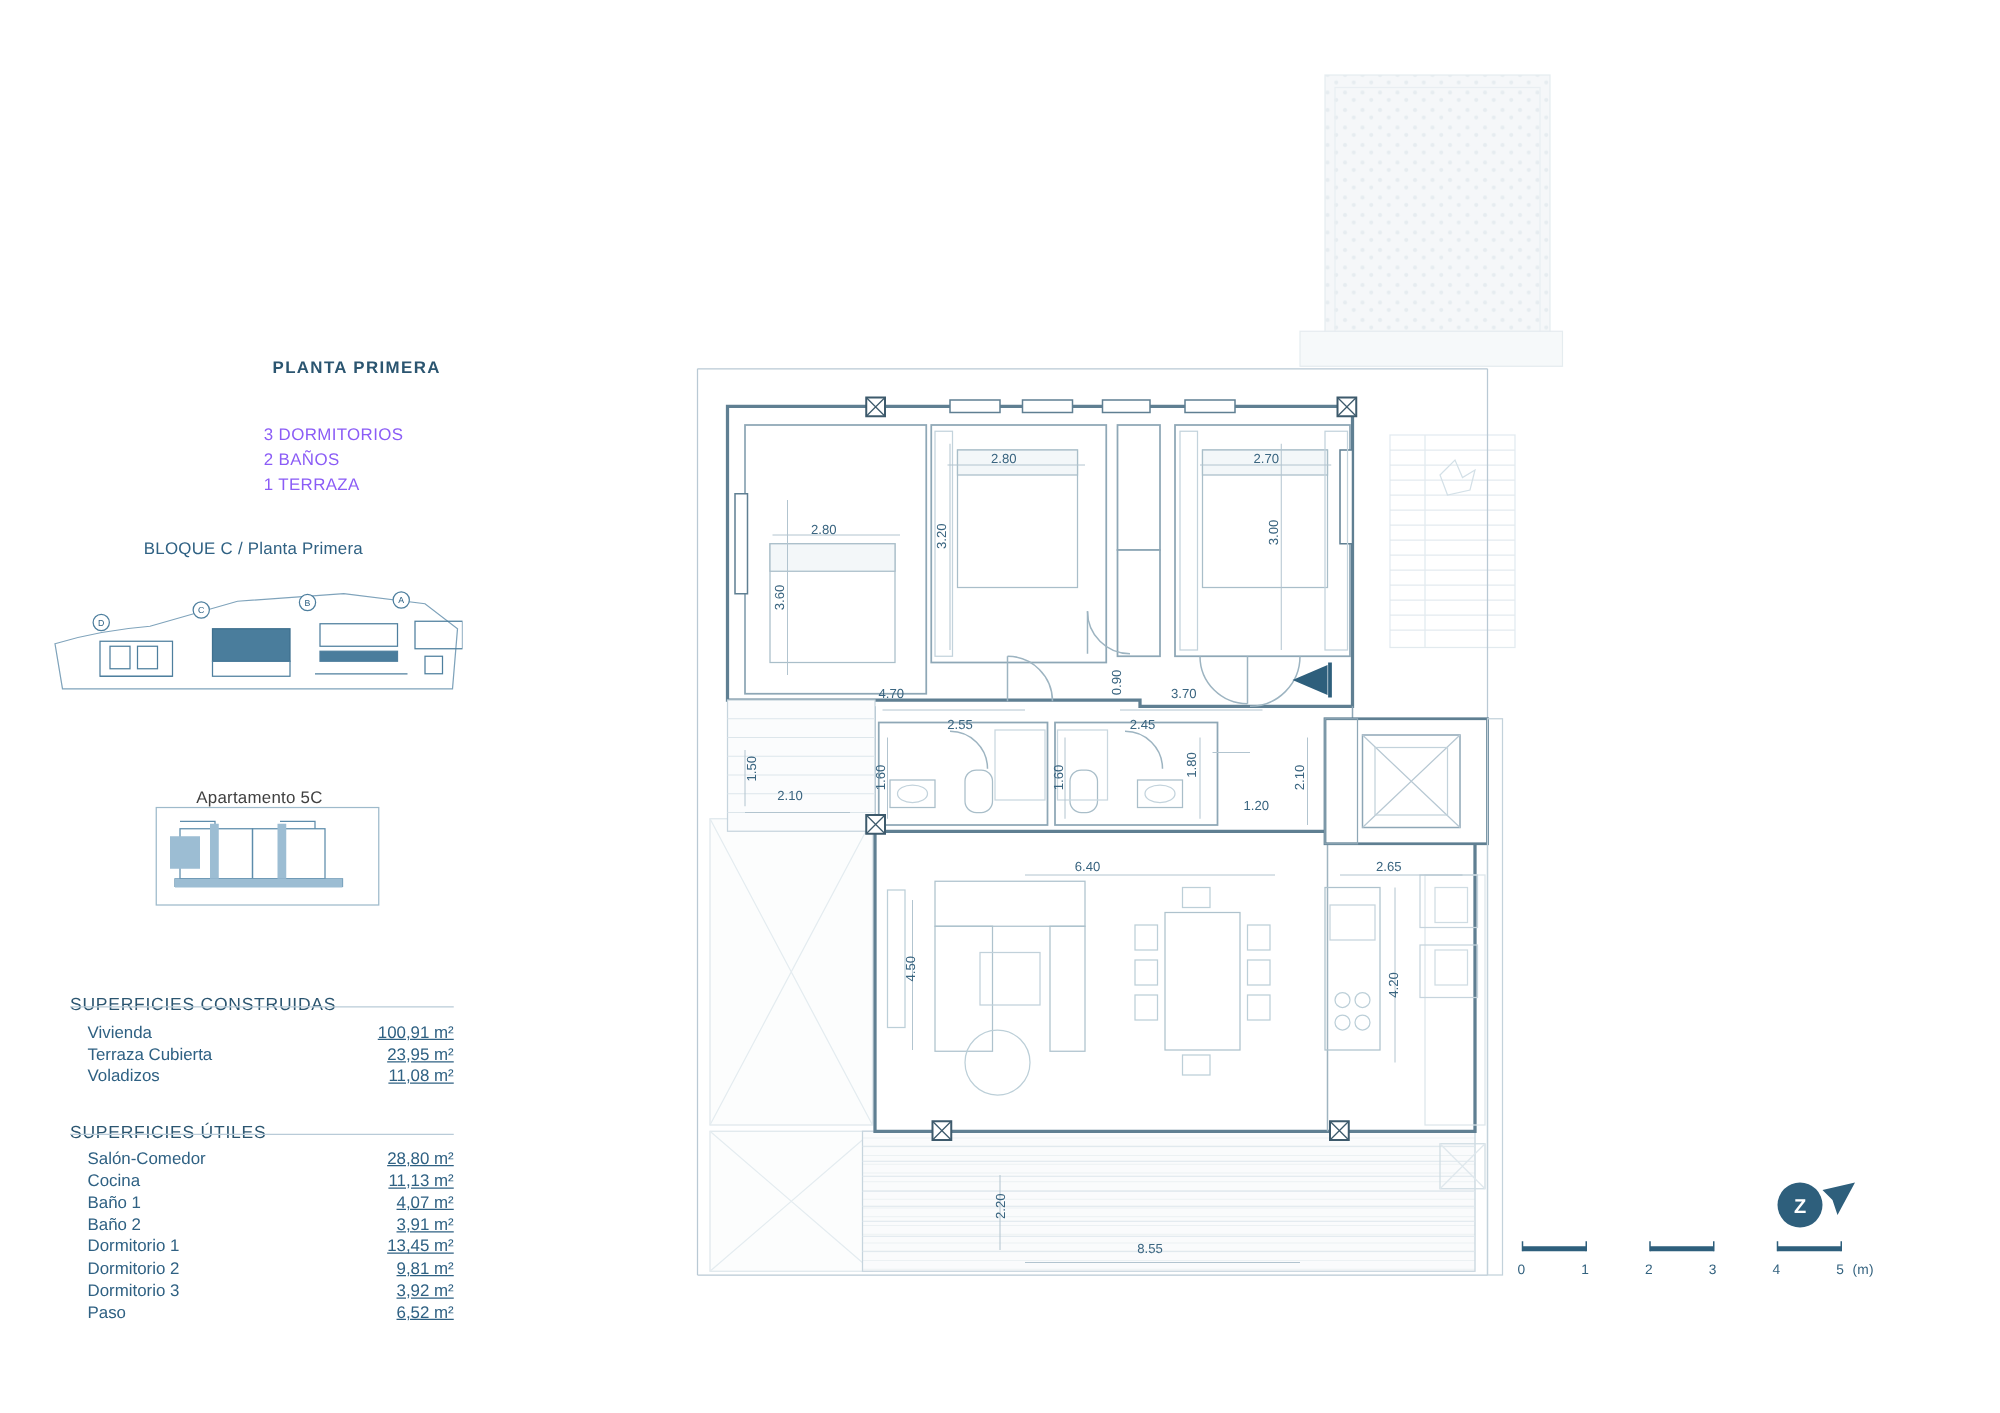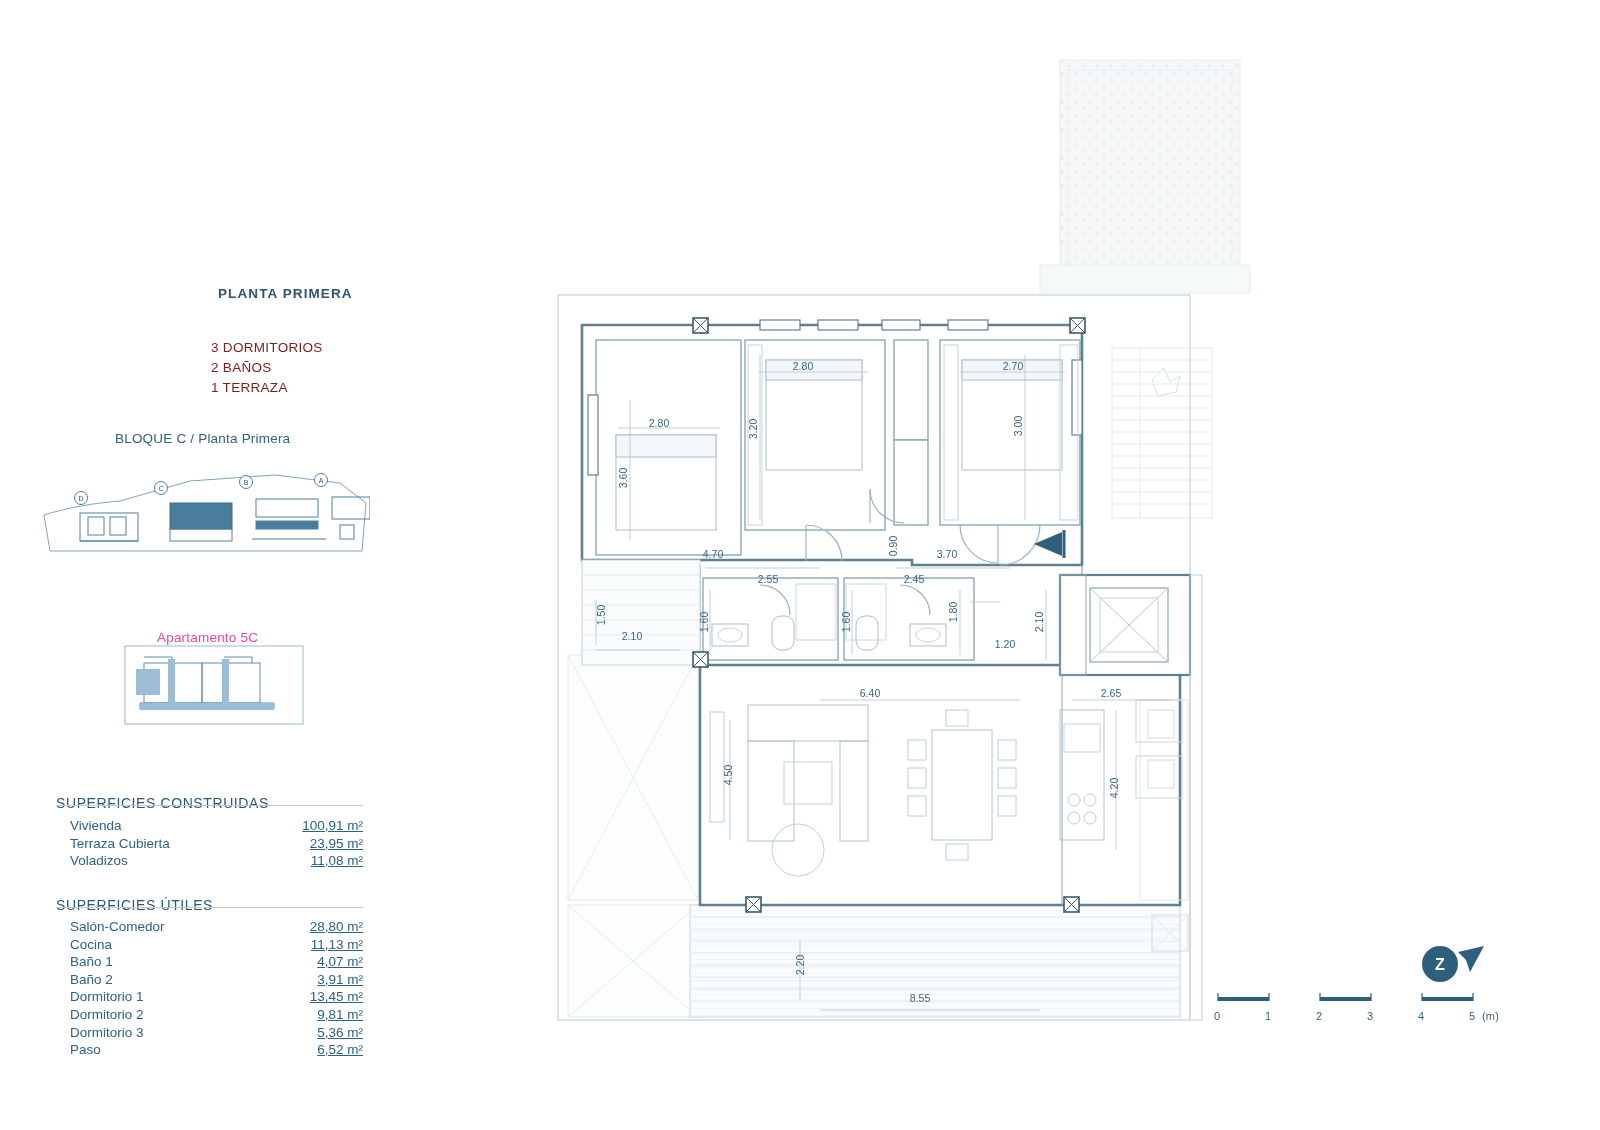--- a/index.html
+++ b/index.html
@@ -16,30 +16,30 @@
   #sidebar {
     position:absolute; left:0; top:0; width:400px; height:1130px;
     padding:0;
   }
   .side-title {
     position:absolute; left:218px; top:286px;
     font-size:13.5px; font-weight:bold; letter-spacing:1.1px; color:#2b5570;
   }
   .side-specs {
     position:absolute; left:211px; top:338px;
-    font-size:13.5px; line-height:20px; color:#7f1d1d; letter-spacing:.3px;
+    font-size:13.5px; line-height:20px; color:#8b5cf6; letter-spacing:.3px;
   }
   .side-block {
     position:absolute; left:115px; top:431px;
     font-size:13.5px; color:#2f6183; letter-spacing:.2px;
   }
   #block-diagram { position:absolute; left:40px; top:455px; width:330px; height:105px; }
   .apt-label {
     position:absolute; left:157px; top:630px;
-    font-size:13.5px; color:#ec4899; letter-spacing:.2px;
+    font-size:13.5px; color:#404040; letter-spacing:.2px;
   }
   #apt-diagram { position:absolute; left:124px; top:645px; width:180px; height:80px; }
 
   .sec-head {
     position:absolute; font-size:14px; letter-spacing:.6px; color:#2b5570;margin-top:12px;
   }
   .sec-rule {
     position:absolute; height:1px; background:#b9cbd8;
   }
   .tbl { position:absolute; font-size:13.5px; color:#2f6183; }
@@ -175,21 +175,21 @@
     <div class="row">
       <span class="k">Dormitorio 1</span>
       <span class="v">13,45 m²</span>
     </div>
     <div class="row">
       <span class="k">Dormitorio 2</span>
       <span class="v">9,81 m²</span>
     </div>
     <div class="row">
       <span class="k">Dormitorio 3</span>
-      <span class="v">5,36 m²</span>
+      <span class="v">3,92 m²</span>
     </div>
     <div class="row">
       <span class="k">Paso</span>
       <span class="v">6,52 m²</span>
     </div>
   </div>
 </div>
 
 <div id="plan">
   <svg width="1200" height="1130" viewBox="0 0 1200 1130">

